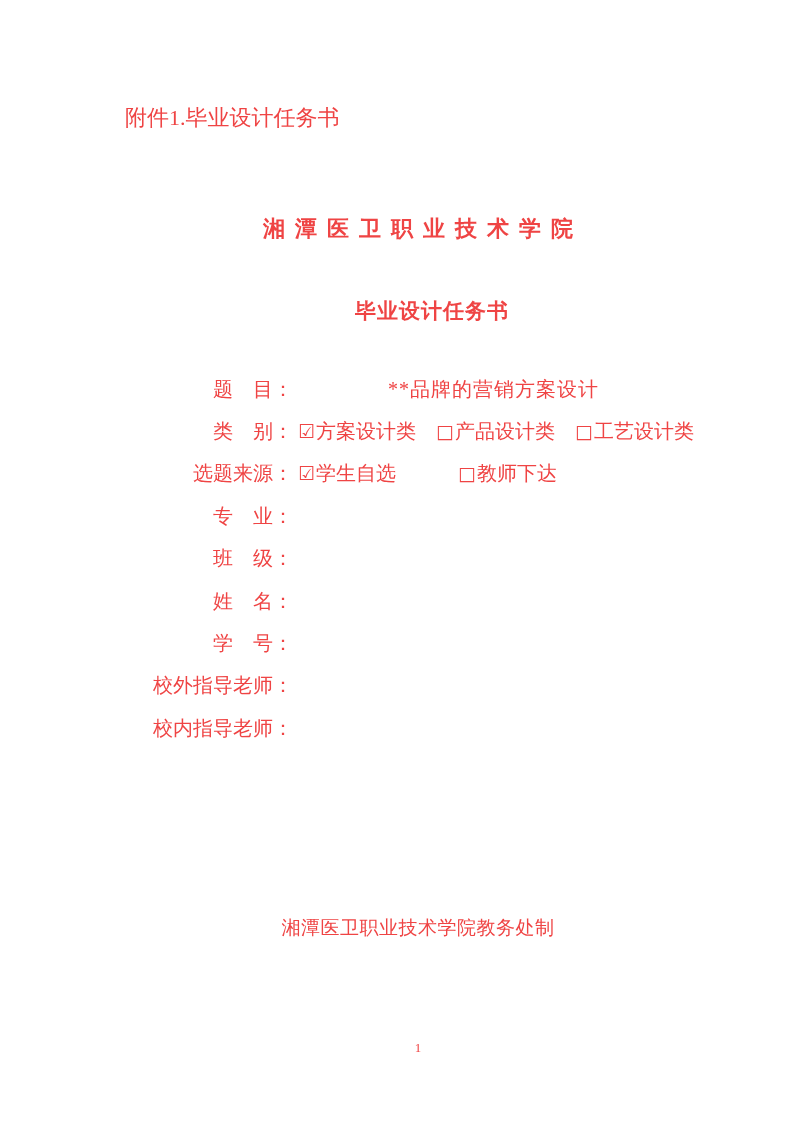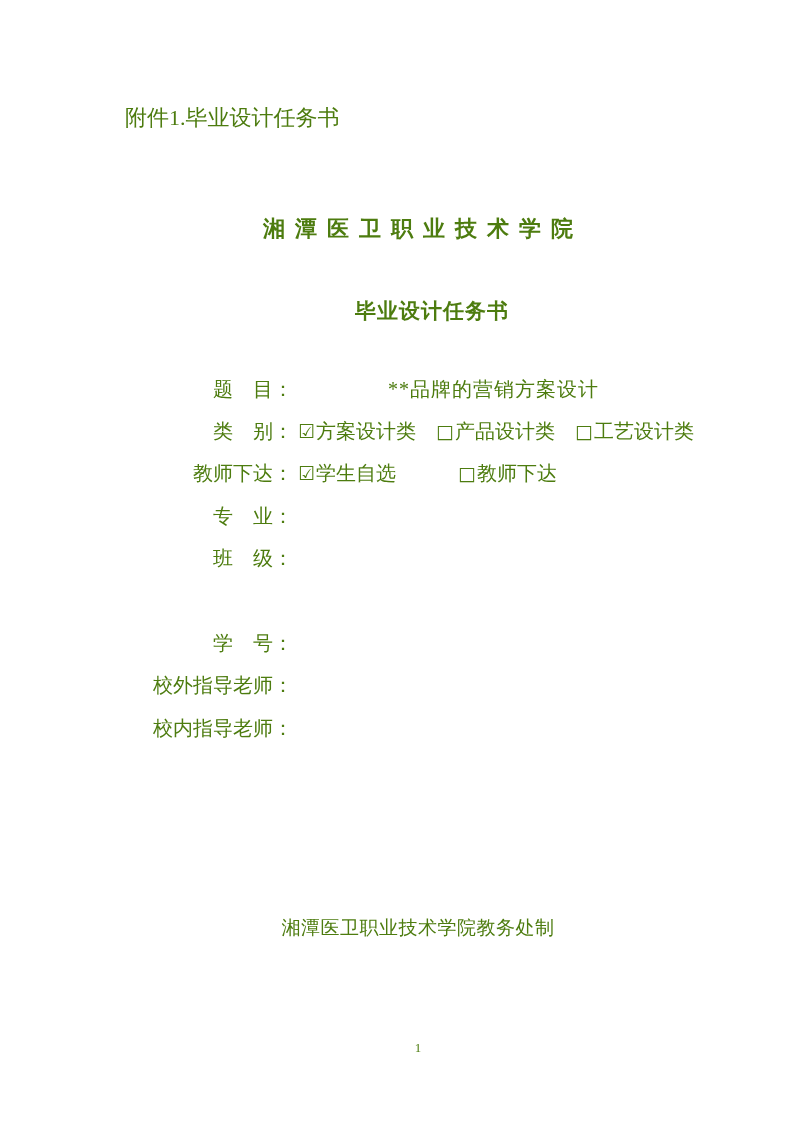--- a/index.html
+++ b/index.html
@@ -2,21 +2,21 @@
 <html><head>
 <meta charset="utf-8">
 <style>
   * { margin: 0; padding: 0; box-sizing: border-box; }
   html, body { background: #ffffff; }
   .page {
     position: relative;
     width: 793px;
     height: 1122px;
     background: #ffffff;
-    color: #4d7c0f;
+    color: #ef4444;
     font-family: "Liberation Serif", "DejaVu Serif", serif;
     overflow: hidden;
   }
   .attachment-note {
     position: absolute;
     left: 125px;
     top: 103px;
     font-size: 22px;
     white-space: pre;
   }
@@ -117,36 +117,37 @@
     </div>
 
     <div class="form-row row-category">
       <span class="row-label">类　别：</span>
       <span class="option"><span class="cb-glyph">☑</span><span>方案设计类</span></span>
       <span class="option"><span class="cb-glyph">□</span><span>产品设计类</span></span>
       <span class="option"><span class="cb-glyph">□</span><span>工艺设计类</span></span>
     </div>
 
     <div class="form-row row-source">
-      <span class="row-label">教师下达：</span>
+      <span class="row-label">选题来源：</span>
       <span class="option"><span class="cb-glyph">☑</span><span>学生自选</span></span>
       <span class="option"><span class="cb-glyph">□</span><span>教师下达</span></span>
     </div>
 
     <div class="form-row">
       <span class="row-label">专　业：</span>
       <span class="blank-field"></span>
     </div>
 
     <div class="form-row">
       <span class="row-label">班　级：</span>
       <span class="blank-field"></span>
     </div>
 
     <div class="form-row">
+      <span class="row-label">姓　名：</span>
       <span class="blank-field"></span>
     </div>
 
     <div class="form-row">
       <span class="row-label">学　号：</span>
       <span class="blank-field"></span>
     </div>
 
     <div class="form-row">
       <span class="row-label">校外指导老师：</span>

